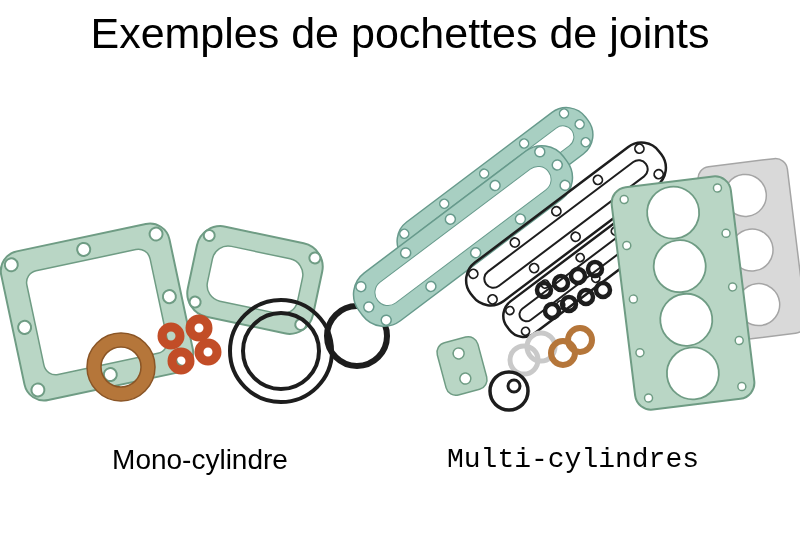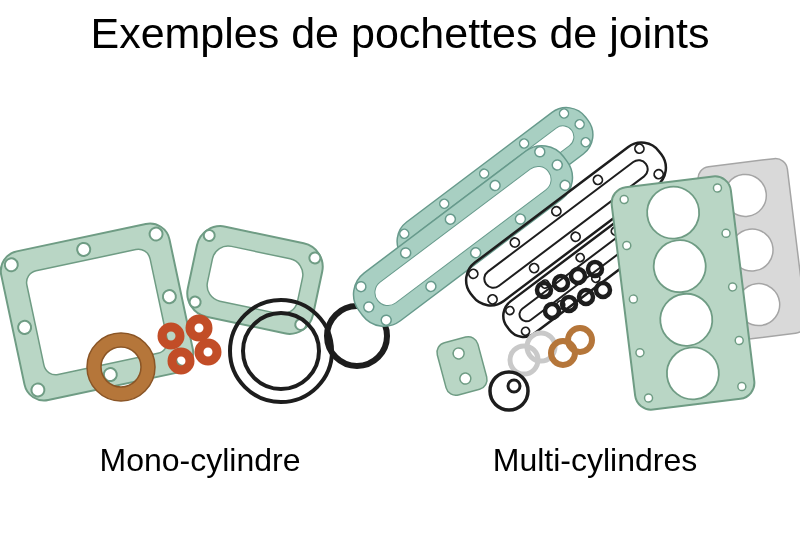--- a/index.html
+++ b/index.html
@@ -9,25 +9,25 @@
     font-family:"Liberation Sans", sans-serif;
   }
   .title{
     position:absolute;top:8px;left:0;width:800px;
     text-align:center;color:var(--text,#000);
     font-size:43px;line-height:50px;font-weight:400;
     letter-spacing:0px;
   }
   .caption{
     position:absolute;top:437px;
-    font-size:32px;line-height:46px;color:var(--text,#000);
+    font-size:28px;line-height:46px;color:var(--text,#000);
     text-align:center;font-weight:400;
   }
   #caption-mono{left:10px;width:380px;}
-  #caption-multi{left:402px;width:386px;}
+  #caption-multi{left:380px;width:386px;font-family:Liberation Mono, monospace;}
   svg.artwork{position:absolute;left:0;top:0;}
 </style>
 </head>
 <body>
 
 <div class="title">
   <div>Exemples de pochettes de joints</div>
 </div>
 
 <svg class="artwork" width="800" height="544" viewBox="0 0 800 544">

